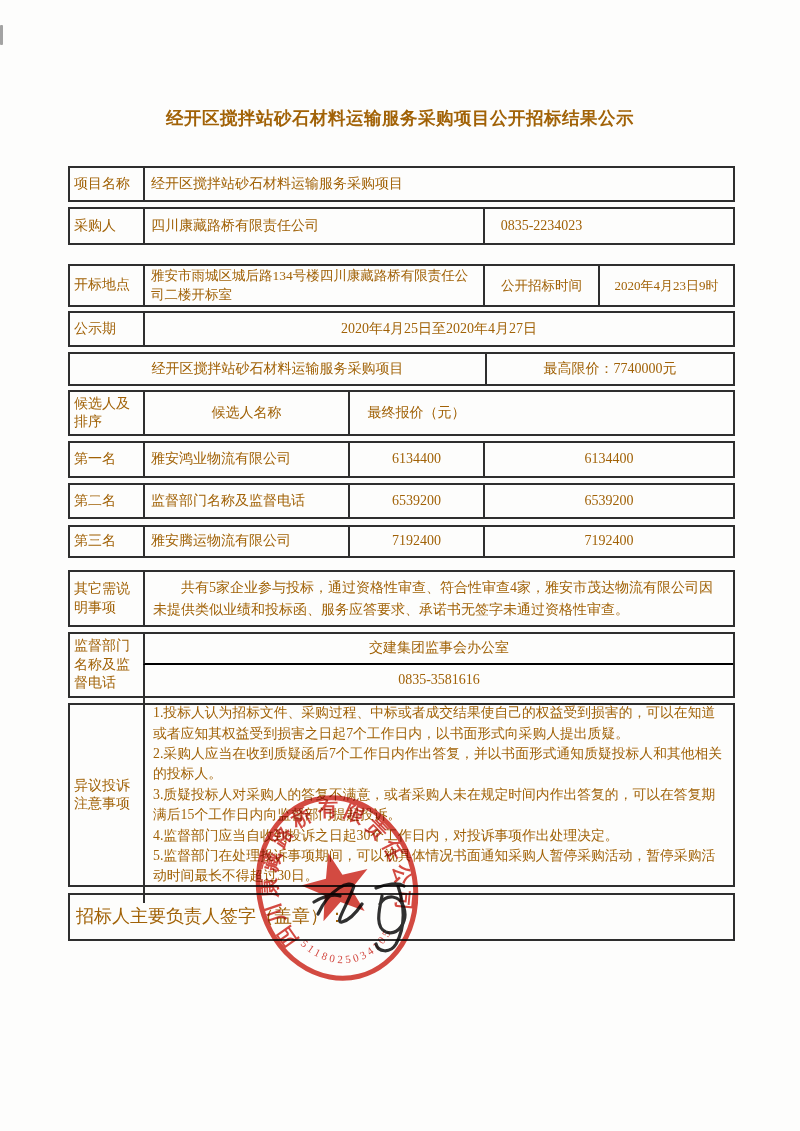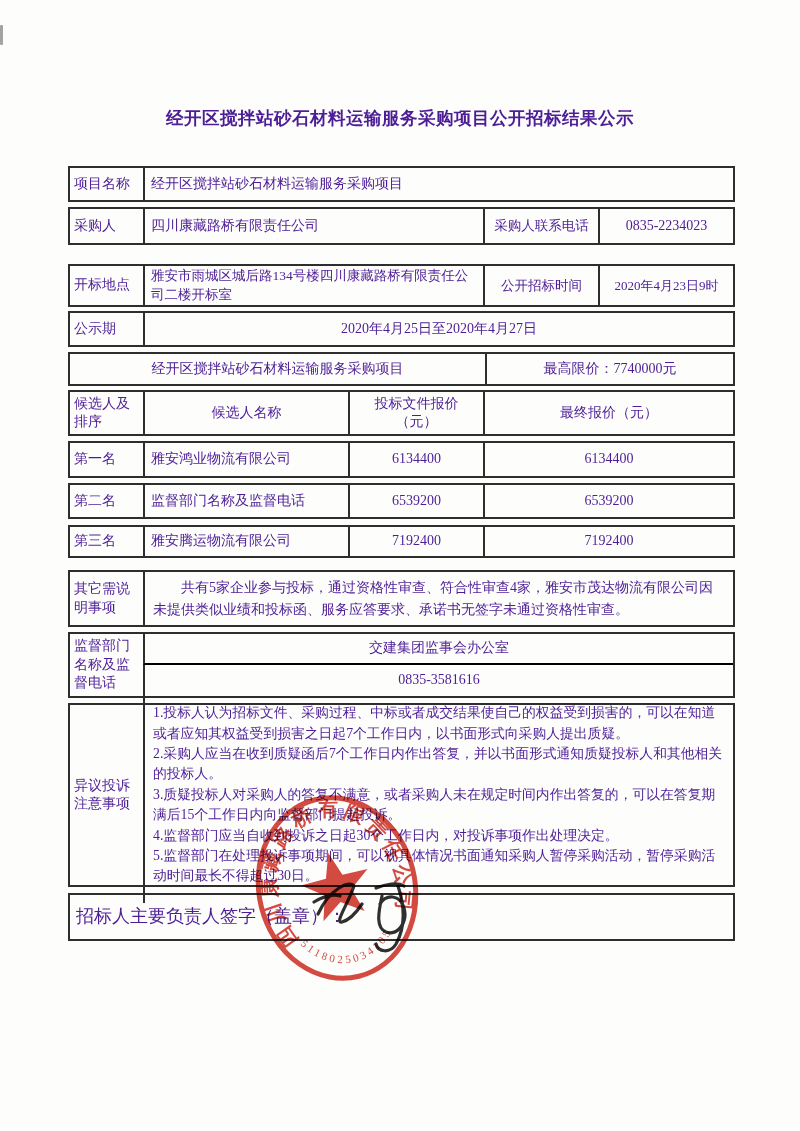--- a/index.html
+++ b/index.html
@@ -5,21 +5,21 @@
   html,body{margin:0;padding:0;}
   body{
     font-family:"Liberation Serif","DejaVu Serif",serif;
     background:#e8e8e8;
   }
   .page{
     position:relative;
     width:800px;height:1131px;
     margin:0 auto;
     background:#fdfdfc;
-    color:#4c1d95;
+    color:#a16207;
     overflow:hidden;
   }
   .scan-mark{
     position:absolute;left:0;top:25px;width:3px;height:20px;
     background:#5a5a5a;opacity:.55;border-radius:1px;
   }
   .doc-title{
     position:absolute;left:0;top:106px;width:800px;
     text-align:center;font-size:17.5px;font-weight:bold;
     letter-spacing:.5px;margin:0;
@@ -90,21 +90,20 @@
   <div class="doc">
 
     <div class="box b1">
       <div class="cell lbl">项目名称</div>
       <div class="cell">经开区搅拌站砂石材料运输服务采购项目</div>
     </div>
 
     <div class="box b2">
       <div class="cell lbl">采购人</div>
       <div class="cell">四川康藏路桥有限责任公司</div>
-      <div class="cell ctr" style="font-size:13.5px">采购人联系电话</div>
       <div class="cell ctr num">0835-2234023</div>
     </div>
 
     <div class="box b3">
       <div class="cell lbl">开标地点</div>
       <div class="cell venue">雅安市雨城区城后路134号楼四川康藏路桥有限责任公司二楼开标室</div>
       <div class="cell ctr" style="font-size:13.5px">公开招标时间</div>
       <div class="cell ctr" style="font-size:13px">2020年4月23日9时</div>
     </div>
 
@@ -114,23 +113,20 @@
     </div>
 
     <div class="box b5">
       <div class="cell ctr">经开区搅拌站砂石材料运输服务采购项目</div>
       <div class="cell ctr">最高限价：7740000元</div>
     </div>
 
     <div class="box b6">
       <div class="cell lbl">候选人及排序</div>
       <div class="cell ctr">候选人名称</div>
-      <div class="cell">
-          <span class="bidhdr">投标文件报价（元）</span>
-        </div>
       <div class="cell ctr">最终报价（元）</div>
     </div>
 
     <div class="box brow">
       <div class="cell lbl">第一名</div>
       <div class="cell">雅安鸿业物流有限公司</div>
       <div class="cell ctr num">6134400</div>
       <div class="cell ctr num">6134400</div>
     </div>
 

